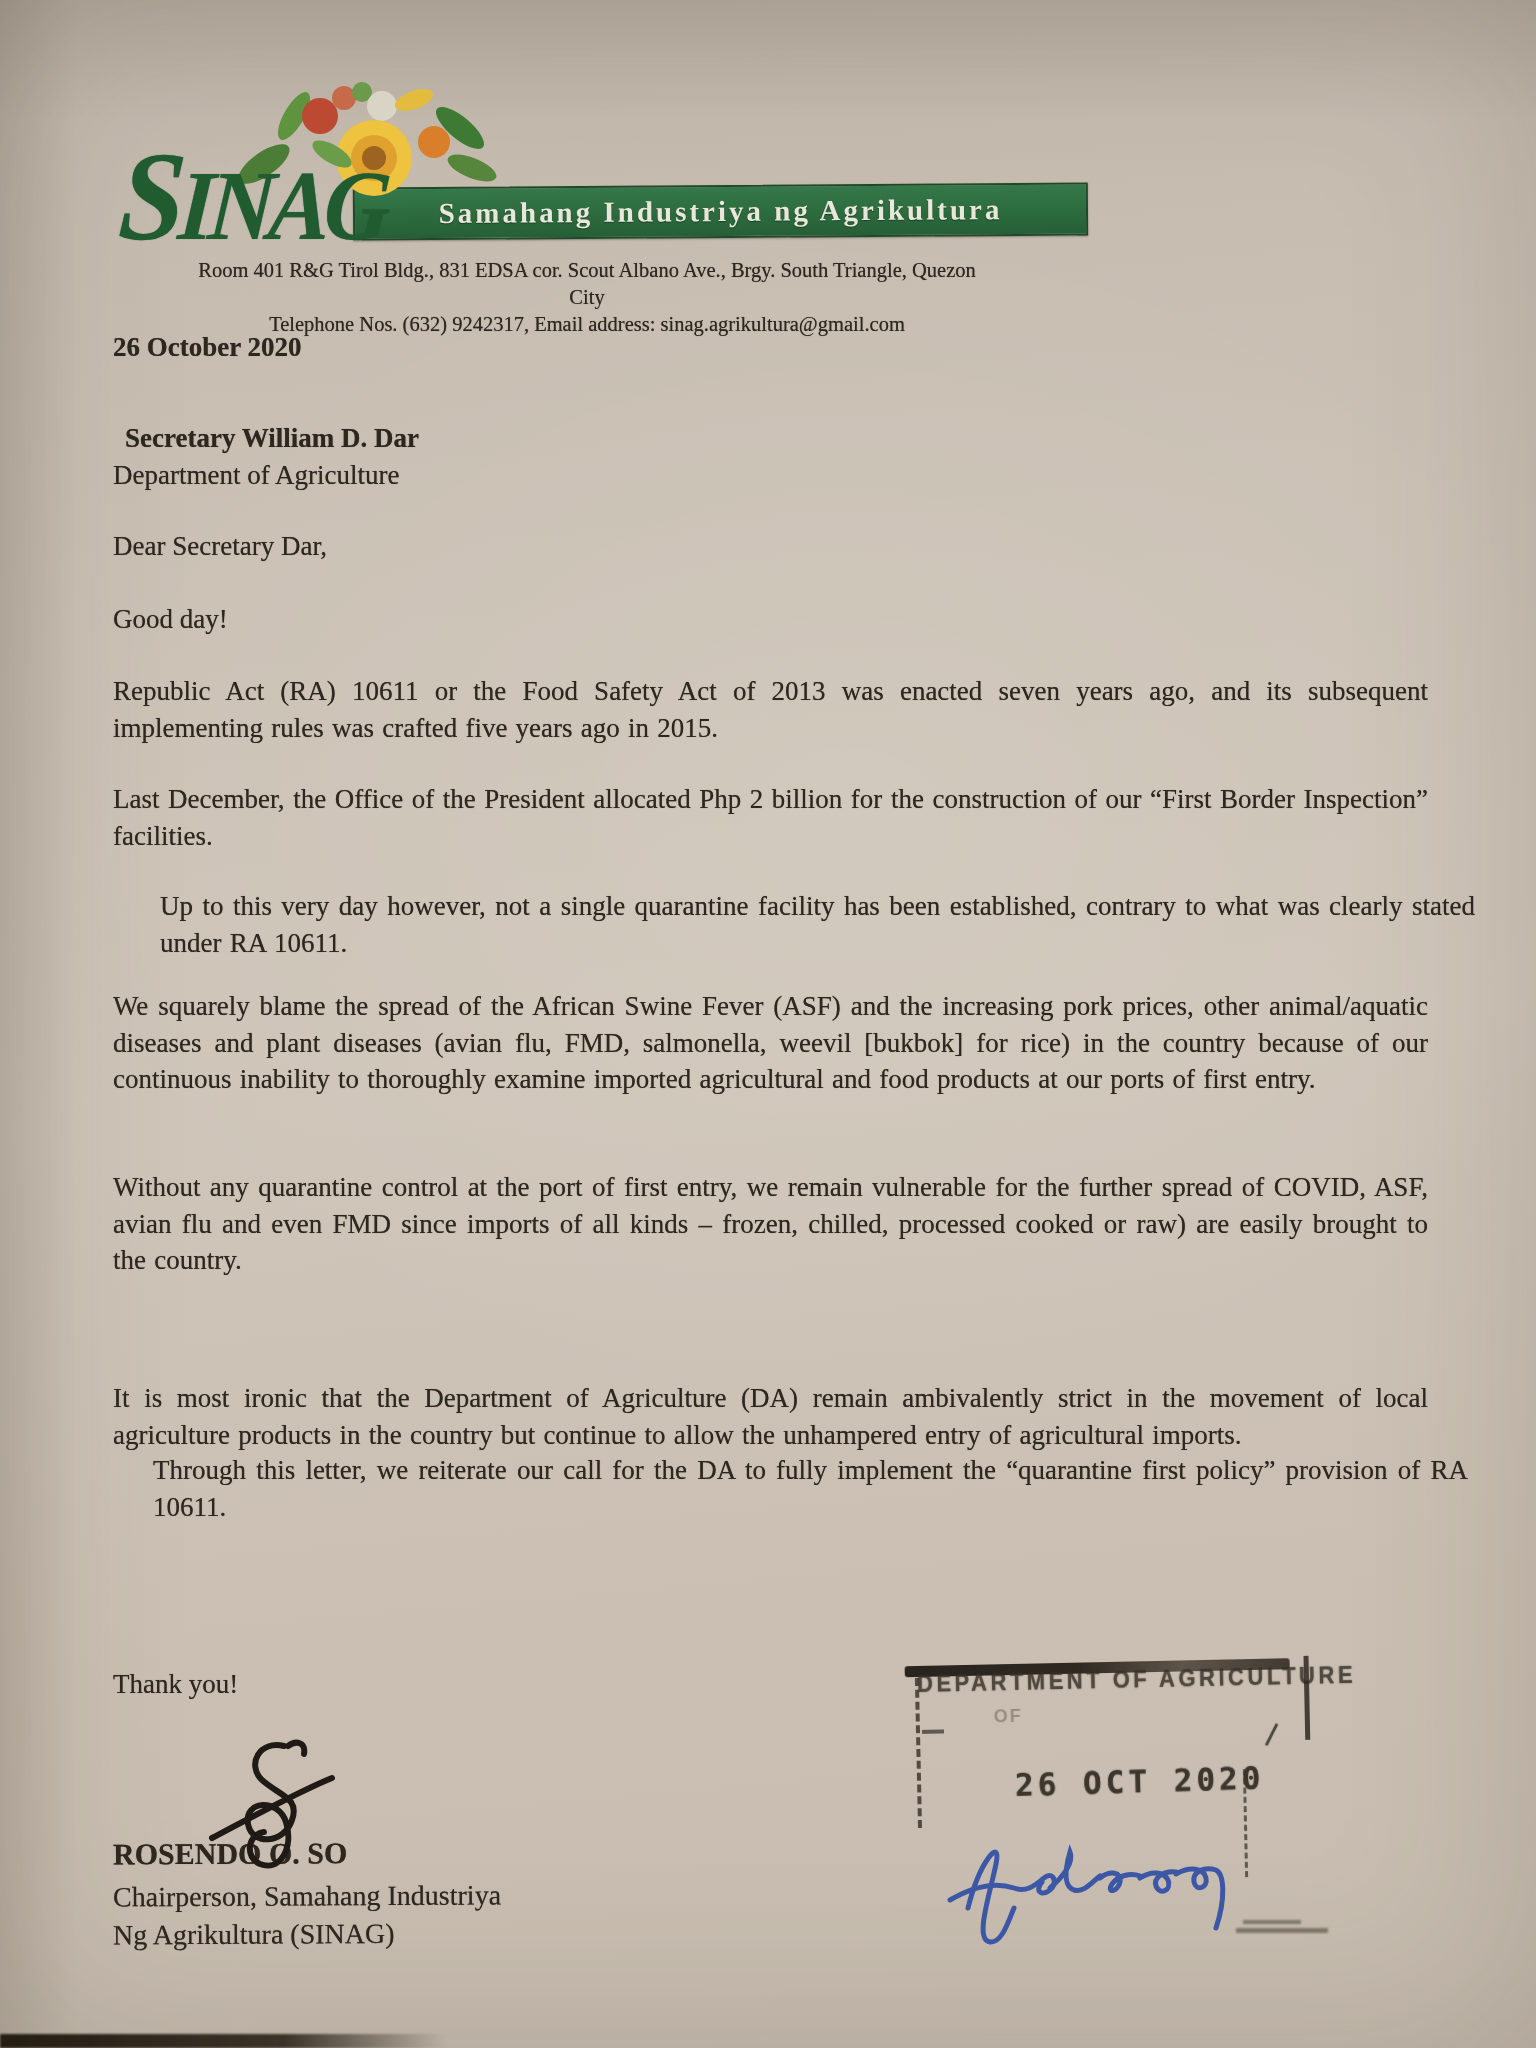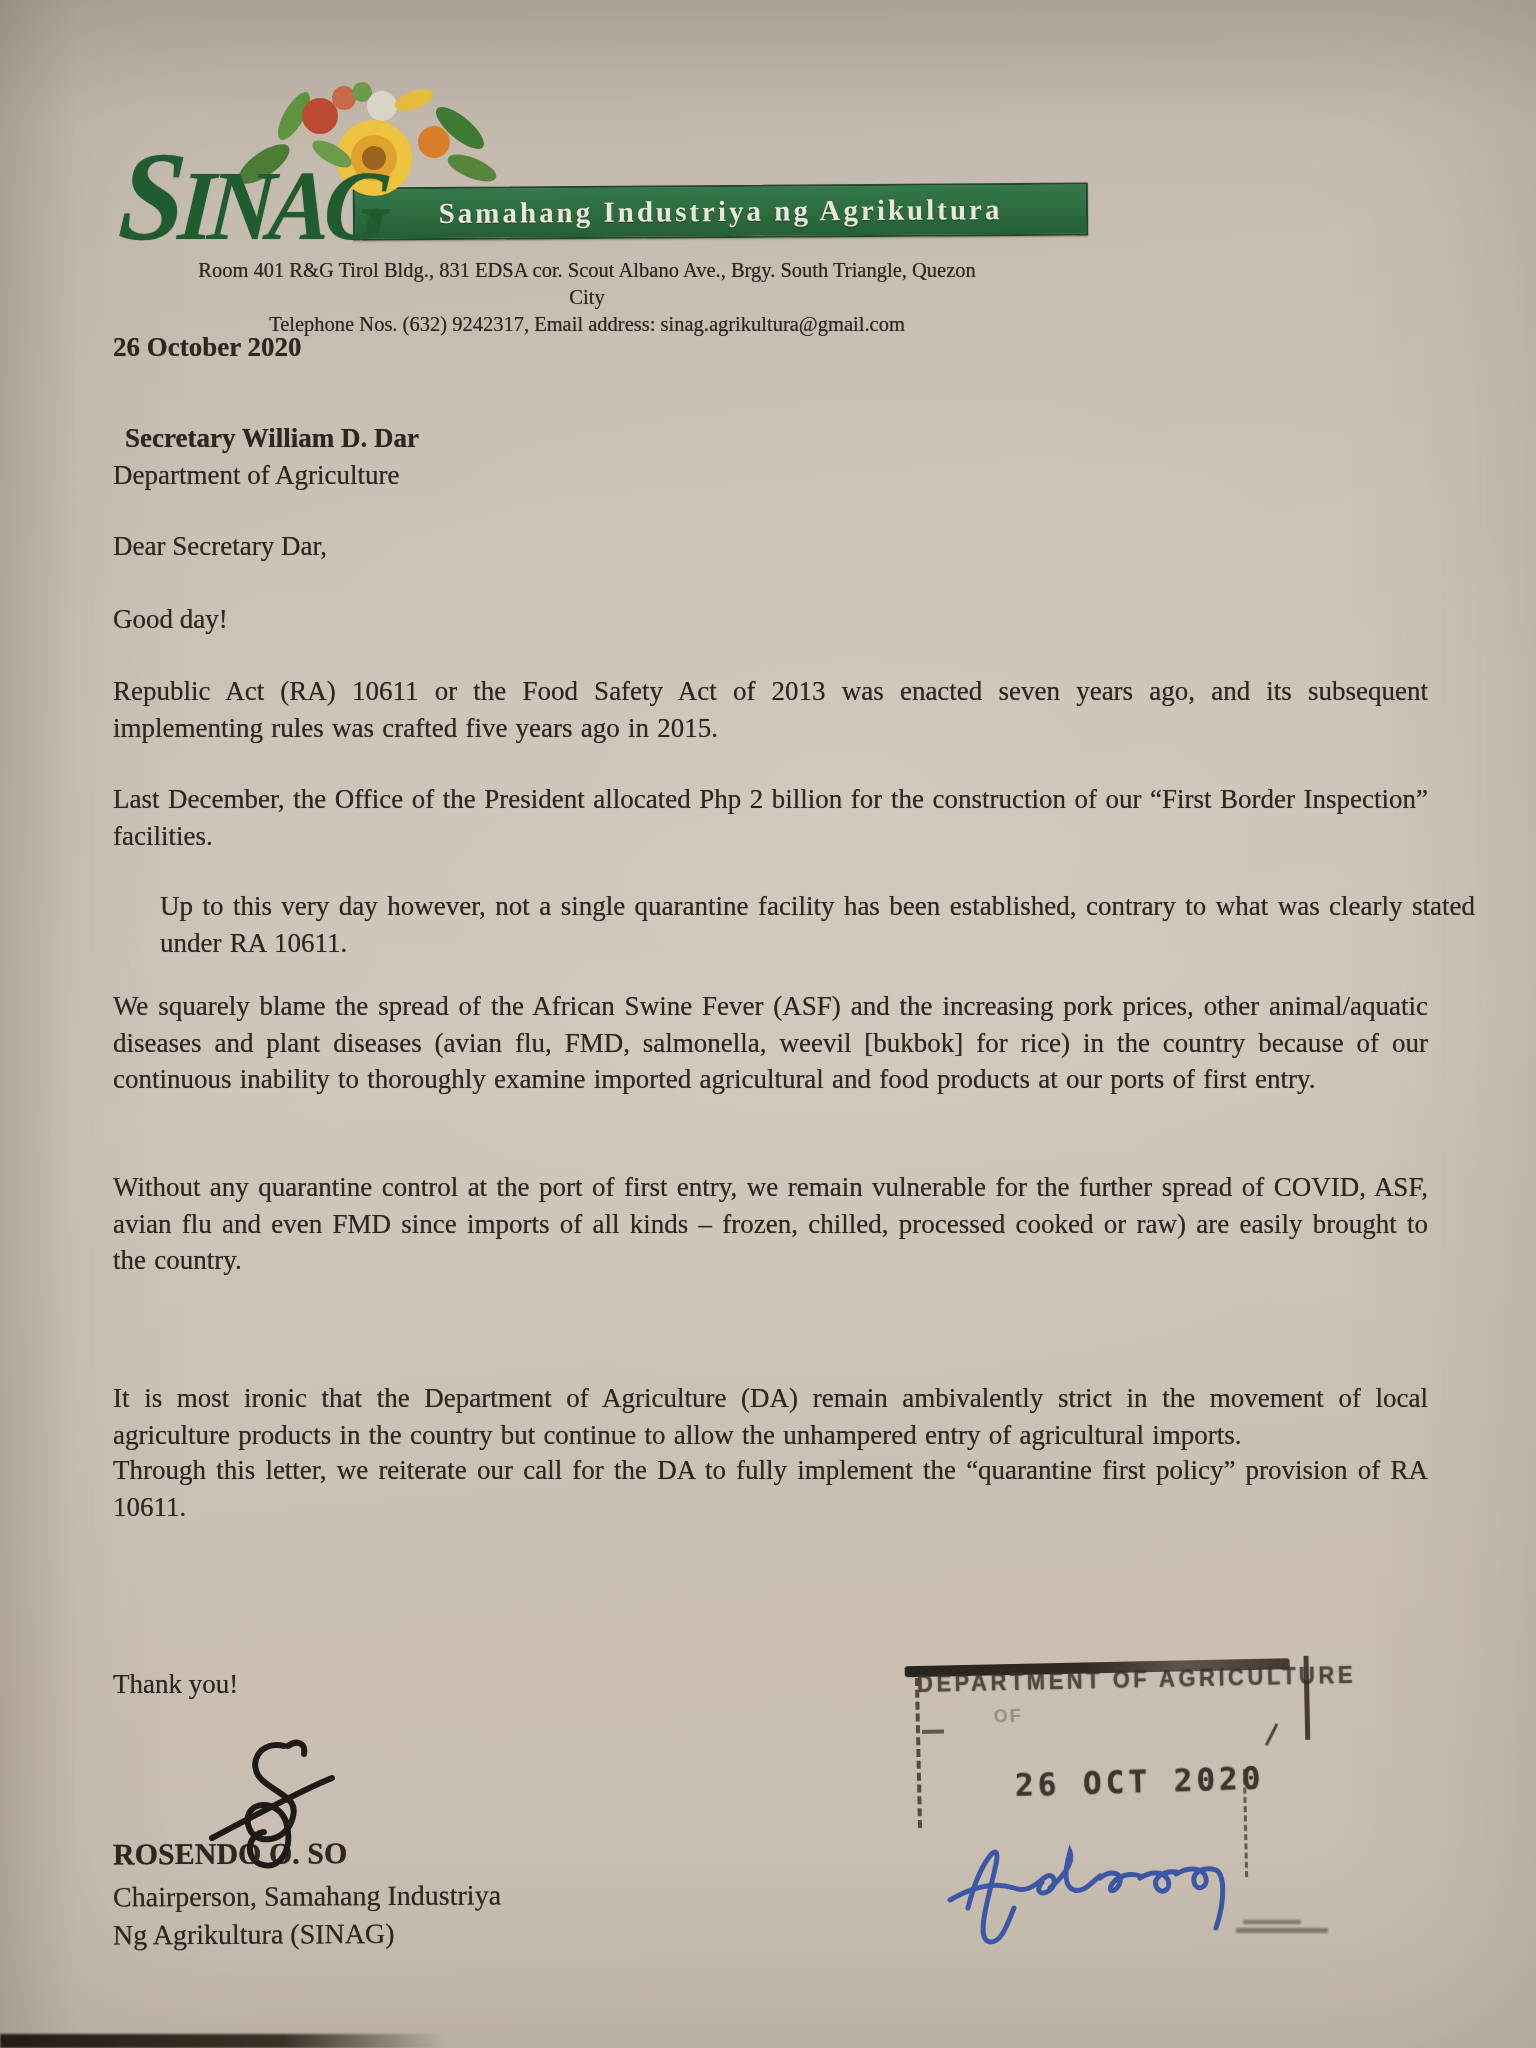--- a/index.html
+++ b/index.html
@@ -131,21 +131,21 @@
   <div class="abs bodyline ink" style="top:601px;">Good day!</div>
 
   <div class="abs bodyline ink" style="top:528px;">Dear Secretary Dar,</div>
 
   <div class="abs bodyline para ink" style="top:673px;">Republic Act (RA) 10611 or the Food Safety Act of 2013 was enacted seven years ago, and its subsequent implementing rules was crafted five years ago in 2015.</div>
   <div class="abs bodyline para ink" style="top:781px;">Last December, the Office of the President allocated Php 2 billion for the construction of our “First Border Inspection” facilities.</div>
   <div class="abs bodyline para ink" style="top:888px;margin-left:47px;">Up to this very day however, not a single quarantine facility has been established, contrary to what was clearly stated under RA 10611.</div>
   <div class="abs bodyline para ink" style="top:988px;">We squarely blame the spread of the African Swine Fever (ASF) and the increasing pork prices, other animal/aquatic diseases and plant diseases (avian flu, FMD, salmonella, weevil [bukbok] for rice) in the country because of our continuous inability to thoroughly examine imported agricultural and food products at our ports of first entry.</div>
   <div class="abs bodyline para ink" style="top:1169px;">Without any quarantine control at the port of first entry, we remain vulnerable for the further spread of COVID, ASF, avian flu and even FMD since imports of all kinds – frozen, chilled, processed cooked or raw) are easily brought to the country.</div>
   <div class="abs bodyline para ink" style="top:1380px;">It is most ironic that the Department of Agriculture (DA) remain ambivalently strict in the movement of local agriculture products in the country but continue to allow the unhampered entry of agricultural imports.</div>
-  <div class="abs bodyline para ink" style="top:1452px;">Through this letter, we reiterate our call for the DA to fully implement the “quarantine first policy” provision of RA 10611.</div>
+  <div class="abs bodyline para ink" style="top:1452px;margin-left:40px;">Through this letter, we reiterate our call for the DA to fully implement the “quarantine first policy” provision of RA 10611.</div>
 
   <div class="abs bodyline ink" style="top:1666px;">Thank you!</div>
 
   <svg class="abs sig-black" width="160" height="150" viewBox="0 0 160 150">
     <g fill="none" stroke="#1f1a15" stroke-width="6" stroke-linecap="round">
       <path d="M88 8 C 64 2, 50 26, 66 42 C 84 58, 104 60, 96 82 C 88 106, 56 108, 52 86
                C 48 62, 82 60, 90 84 C 98 110, 84 134, 64 126 C 48 119, 52 96, 68 94"></path>
       <path d="M16 100 C 50 82, 106 52, 136 40"></path>
       <path d="M92 8 C 100 2, 110 4, 108 16"></path>
     </g>

